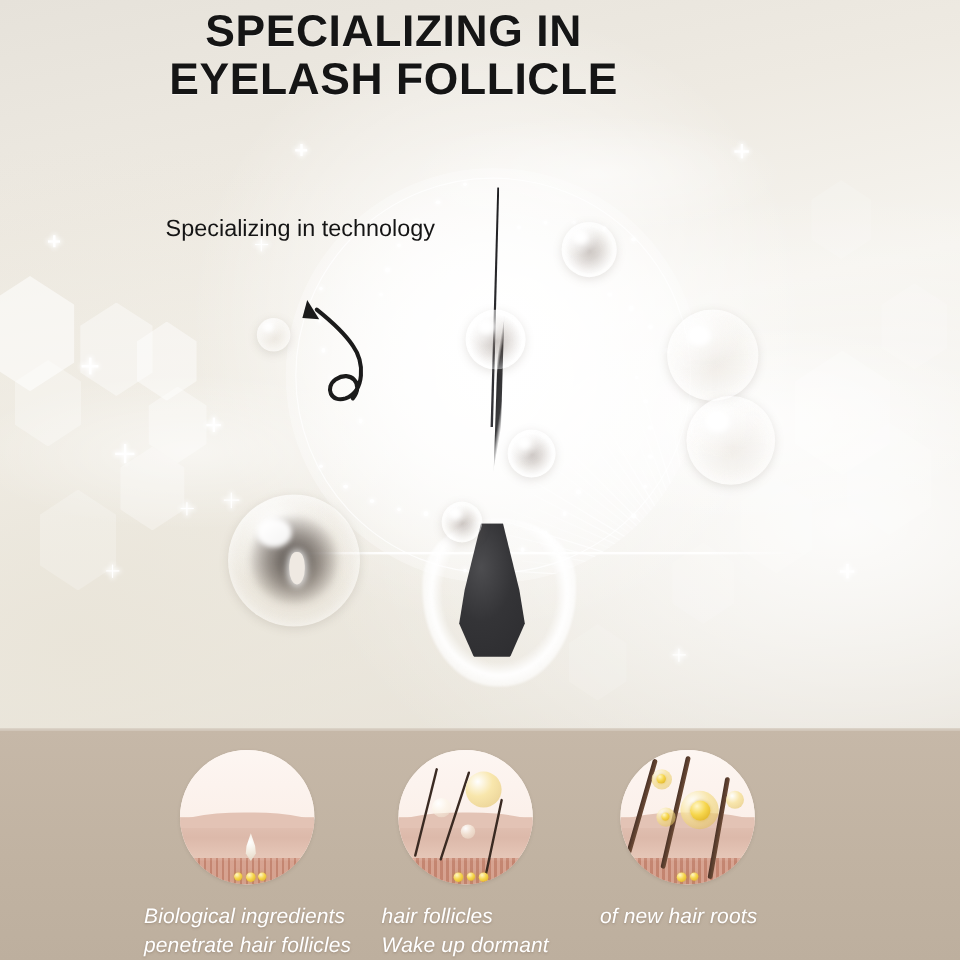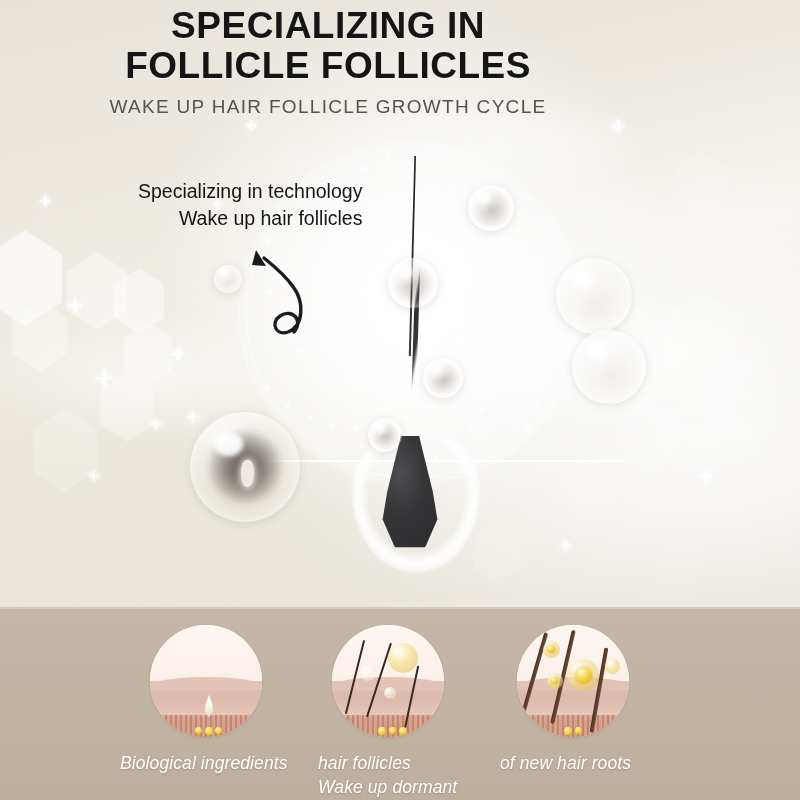--- a/index.html
+++ b/index.html
@@ -337,32 +337,30 @@
     <div class="pearl clear" style="left:556px;top:258px;width:76px;height:76px;"></div>
     <div class="pearl clear" style="left:572px;top:330px;width:74px;height:74px;"></div>
 
     <div class="pearl clear" style="left:190px;top:412px;width:110px;height:110px;">
       <div class="pearl-core"></div>
       <div class="pearl-seed"></div>
     </div>
 
     <div class="callout">
       <div class="callout-line l1">Specializing in technology</div>
-      <div class="callout-line l2">Wake up hair follicles</div>
     </div>
 
     <svg class="arrow-svg" width="120" height="120" viewBox="0 0 120 120">
       <path d="M74 96 C 84 84, 72 72, 60 80 C 50 87, 56 100, 68 96 C 84 90, 84 66, 74 52 C 66 40, 54 30, 44 22" fill="none" stroke="#1b1b1b" stroke-width="3.4" stroke-linecap="round"></path>
       <path d="M36 14 L46 30 L32 29 Z" fill="#1b1b1b"></path>
     </svg>
 
     <div class="title-wrap">
       <div class="title-line l1">SPECIALIZING IN</div>
-      <div class="title-line">FOLLICLE FOLLICLES</div>
-      <div class="subtitle">WAKE UP HAIR FOLLICLE GROWTH CYCLE</div>
+      <div class="title-line">EYELASH FOLLICLE</div>
     </div>
   </div>
 
   <div class="band">
     <div class="band-top-edge"></div>
 
     <div class="circ" style="left:150px;top:18px;">
       <div class="sk-air"></div>
       <div class="sk-derm"></div>
       <div class="sk-wave"></div>
@@ -406,20 +404,21 @@
       <div class="gold" style="left:30px;top:20px;width:8px;height:8px;"></div>
       <div class="oil" style="left:30px;top:48px;width:16px;height:16px;"></div>
       <div class="gold" style="left:34px;top:52px;width:7px;height:7px;"></div>
       <div class="oil" style="left:88px;top:34px;width:15px;height:15px;"></div>
       <div class="gold" style="left:42%;bottom:2px;width:8px;height:8px;"></div>
       <div class="gold" style="left:52%;bottom:3px;width:7px;height:7px;"></div>
     </div>
 
     <div class="caption" style="left:120px;top:144px;width:200px;">
       <div>Biological ingredients</div>
+      <div>penetrate hair follicles</div>
     </div>
     <div class="caption" style="left:318px;top:144px;width:185px;">
       <div>hair follicles</div>
       <div>Wake up dormant</div>
     </div>
     <div class="caption" style="left:500px;top:144px;width:230px;">
       <div>of new hair roots</div>
     </div>
   </div>
 

